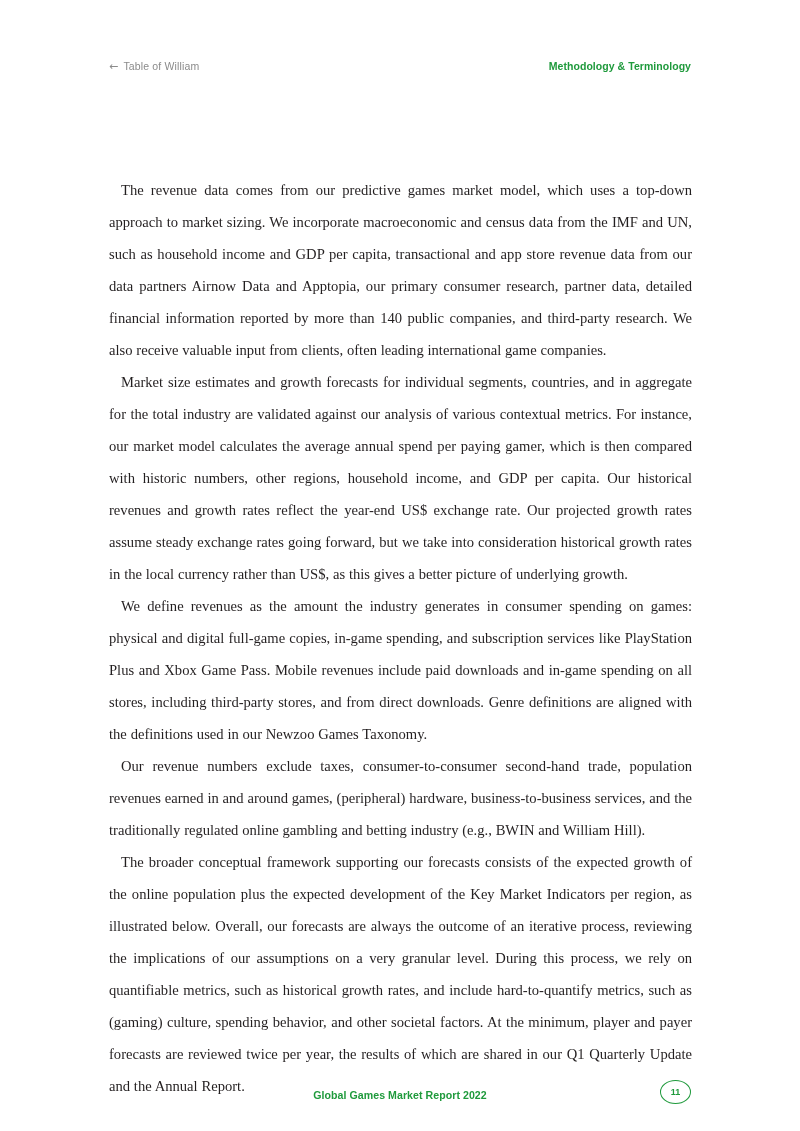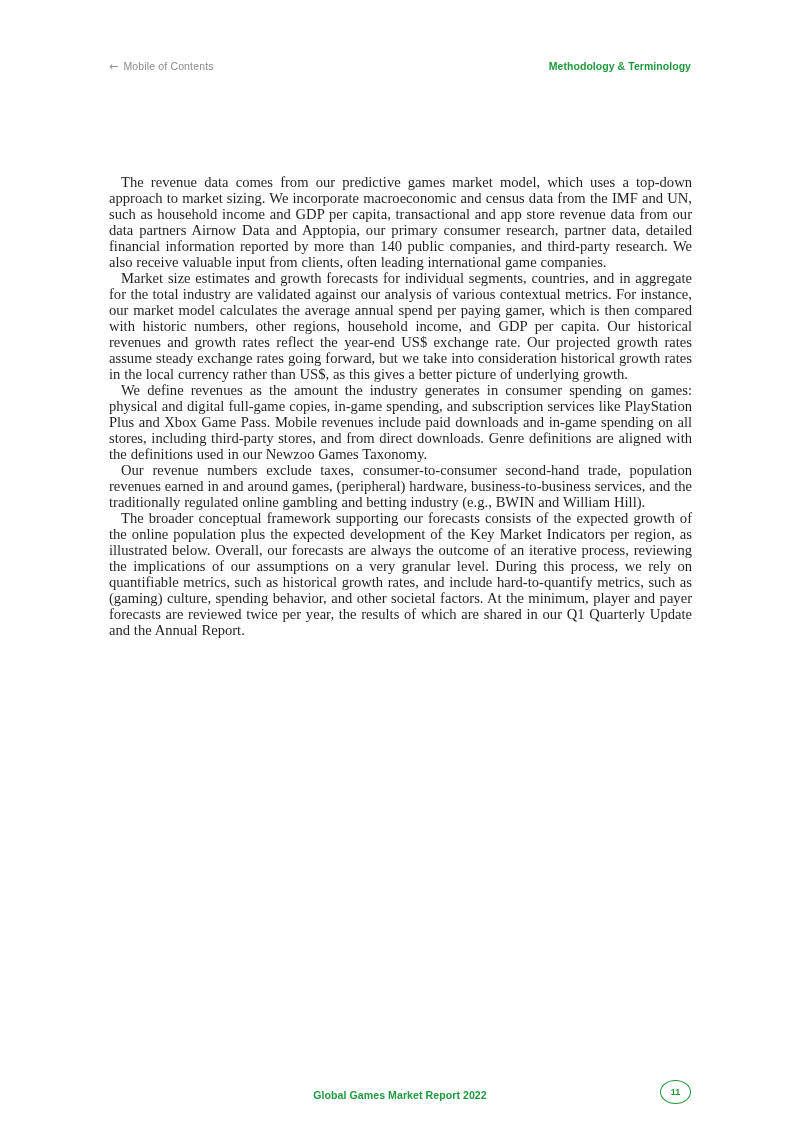--- a/index.html
+++ b/index.html
@@ -68,21 +68,21 @@
     left: 109px;
     top: 174px;
     width: 583px;
   }
   .body-par {
     margin: 0;
     text-indent: 12px;
     text-align: justify;
     text-justify: inter-word;
     font-size: 14.6px;
-    line-height: 16px;
+    line-height: 32px;
     color: #231f20;
     hyphens: none;
     -webkit-hyphens: none;
     word-spacing: 0.15px;
   }
   .body-par:last-child { text-align: justify; }
 
   
   .page-footer {
     position: absolute;
@@ -133,21 +133,21 @@
   }
 </style>
 </head>
 <body>
 
 <div class="page">
 
   <div class="page-header">
     <a class="toc-link" href="#">
       <span class="toc-arrow">←</span>
-      <span>Mobile of Contents</span>
+      <span>Table of William</span>
     </a>
     <div class="section-title">Methodology &amp; Terminology</div>
   </div>
 
   <div class="content">
     <p class="body-par">The revenue data comes from our predictive games market model, which uses a top-down approach to market sizing. We incorporate macroeconomic and census data from the IMF and UN, such as household income and GDP per capita, transactional and app store revenue data from our data partners Airnow Data and Apptopia, our primary consumer research, partner data, detailed financial information reported by more than 140 public companies, and third-party research. We also receive valuable input from clients, often leading international game companies.</p>
     <p class="body-par">Market size estimates and growth forecasts for individual segments, countries, and in aggregate for the total industry are validated against our analysis of various contextual metrics. For instance, our market model calculates the average annual spend per paying gamer, which is then compared with historic numbers, other regions, household income, and GDP per capita. Our historical revenues and growth rates reflect the year-end US$ exchange rate. Our projected growth rates assume steady exchange rates going forward, but we take into consideration historical growth rates in the local currency rather than US$, as this gives a better picture of underlying growth.</p>
     <p class="body-par">We define revenues as the amount the industry generates in consumer spending on games: physical and digital full-game copies, in-game spending, and subscription services like PlayStation Plus and Xbox Game Pass. Mobile revenues include paid downloads and in-game spending on all stores, including third-party stores, and from direct downloads. Genre definitions are aligned with the definitions used in our Newzoo Games Taxonomy.</p>
     <p class="body-par">Our revenue numbers exclude taxes, consumer-to-consumer second-hand trade, population revenues earned in and around games, (peripheral) hardware, business-to-business services, and the traditionally regulated online gambling and betting industry (e.g., BWIN and William Hill).</p>
     <p class="body-par">The broader conceptual framework supporting our forecasts consists of the expected growth of the online population plus the expected development of the Key Market Indicators per region, as illustrated below. Overall, our forecasts are always the outcome of an iterative process, reviewing the implications of our assumptions on a very granular level. During this process, we rely on quantifiable metrics, such as historical growth rates, and include hard-to-quantify metrics, such as (gaming) culture, spending behavior, and other societal factors. At the minimum, player and payer forecasts are reviewed twice per year, the results of which are shared in our Q1 Quarterly Update and the Annual Report.</p>

